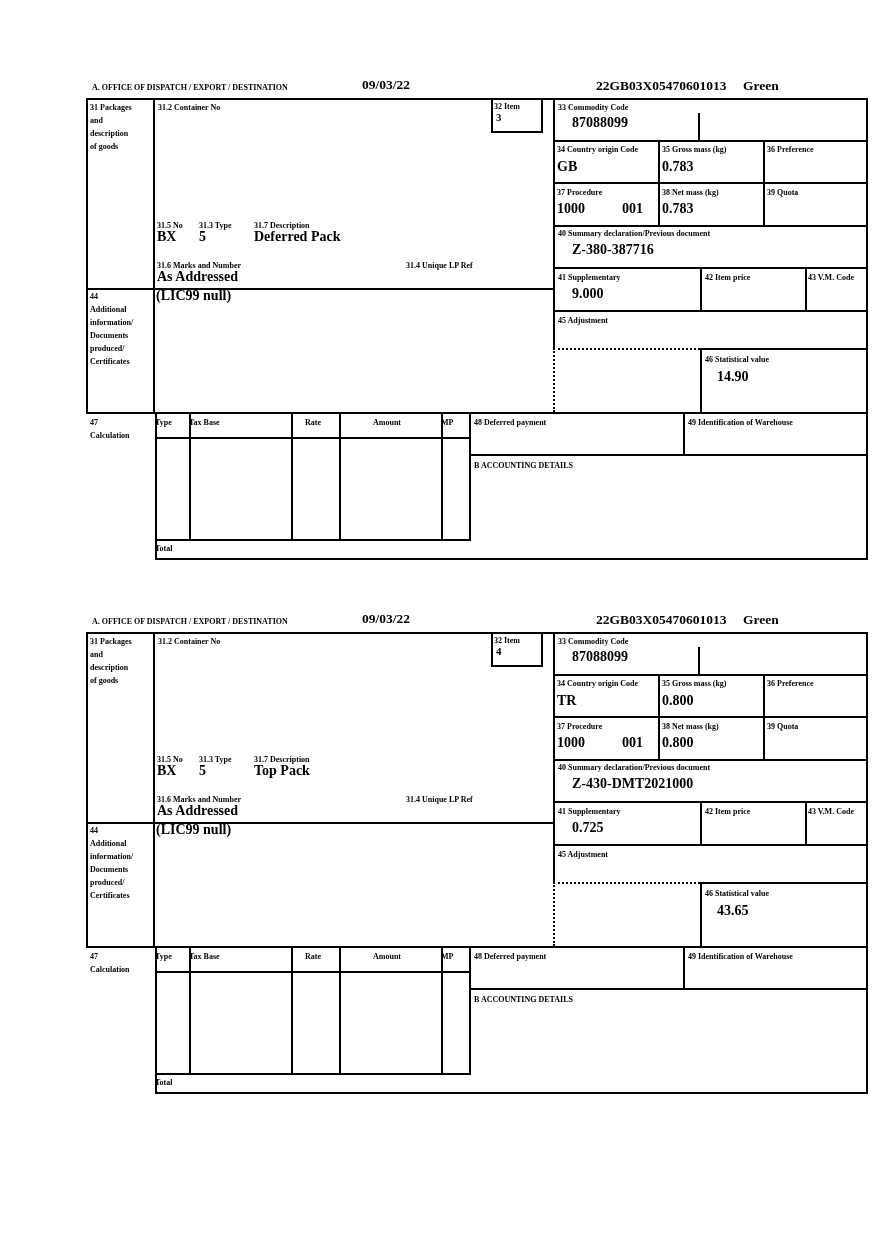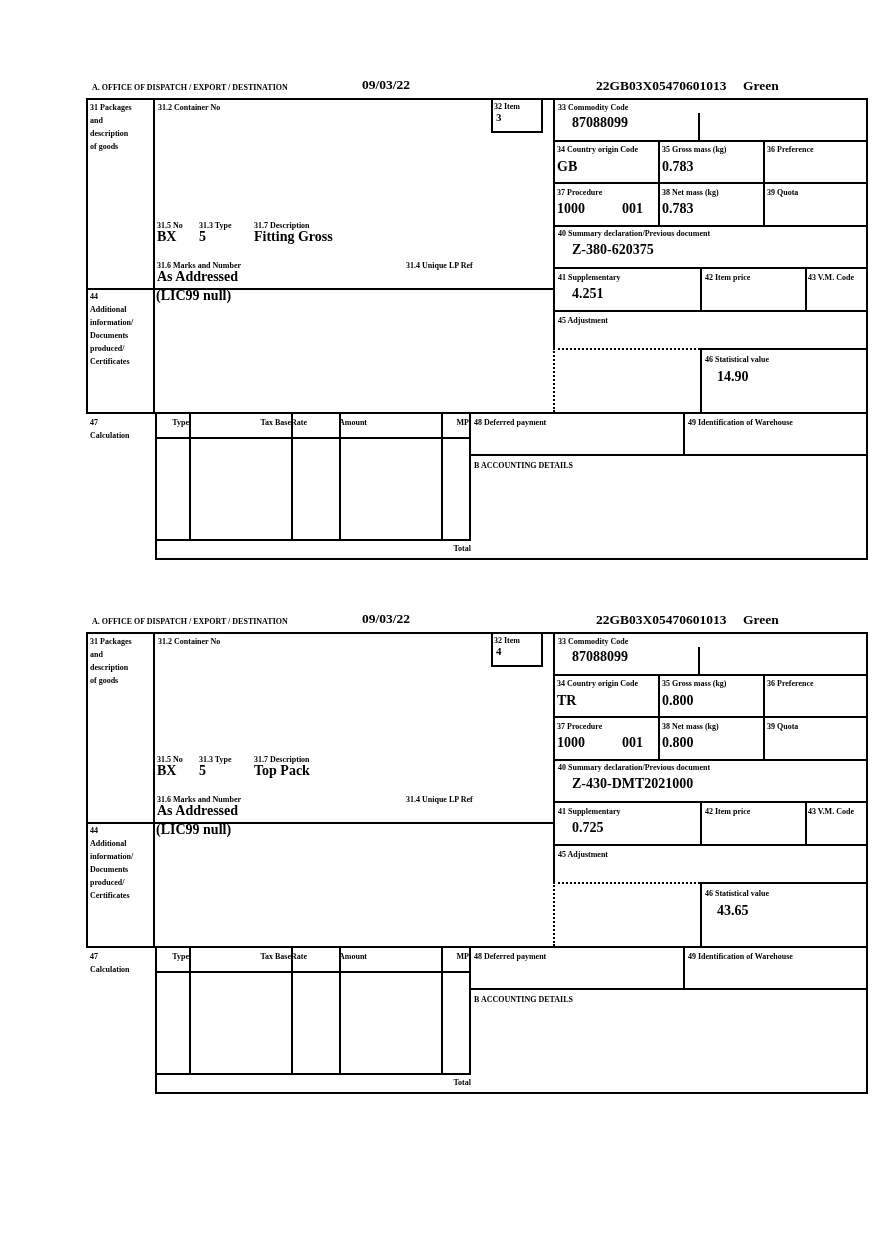--- a/index.html
+++ b/index.html
@@ -5,22 +5,22 @@
   html,body{margin:0;padding:0;background:#ffffff;}
   #page{position:relative;width:882px;height:1250px;background:#ffffff;overflow:hidden;
         font-family:"Liberation Serif", serif;color:#000;}
   .sec{position:absolute;left:8px;width:882px;height:490px;}
   .ln{position:absolute;background:#000;display:block;}
   .lnd-h{position:absolute;height:0;border-top:2px dotted #000;display:block;}
   .lnd-v{position:absolute;width:0;border-left:2px dotted #000;display:block;}
   .lbl{position:absolute;font-size:8px;font-weight:bold;line-height:13px;white-space:pre-line;}
   .val{position:absolute;font-size:14px;font-weight:bold;line-height:15px;white-space:nowrap;}
   .hdrv{position:absolute;font-size:13.5px;font-weight:bold;white-space:nowrap;}
-  .ctr{text-align:right;}
-  .rgt{text-align:left;}
+  .ctr{text-align:left;}
+  .rgt{text-align:center;}
   .sm{font-size:11px;}
 </style>
 </head>
 <body>
 
 <div id="page">
 
   <div class="sec" style="top:75px">
 
     <span class="lbl" style="left:84px;top:6px">A.  OFFICE OF DISPATCH / EXPORT / DESTINATION</span>
@@ -83,28 +83,28 @@
     <span class="val" style="left:549px;top:126px">1000</span>
     <span class="val" style="left:614px;top:126px">001</span>
     <span class="lbl" style="left:654px;top:111px">38 Net mass (kg)</span>
     <span class="val" style="left:654px;top:126px">0.783</span>
     <span class="lbl" style="left:759px;top:111px">39 Quota</span>
     <span class="lbl" style="left:149px;top:144px">31.5 No</span>
     <span class="lbl" style="left:191px;top:144px">31.3 Type</span>
     <span class="lbl" style="left:246px;top:144px">31.7 Description</span>
     <span class="val" style="left:149px;top:154px">BX</span>
     <span class="val" style="left:191px;top:154px">5</span>
-    <span class="val" style="left:246px;top:154px">Fitting Gross</span>
+    <span class="val" style="left:246px;top:154px">Deferred Pack</span>
     <span class="lbl" style="left:550px;top:152px">40 Summary declaration/Previous document</span>
-    <span class="val" style="left:564px;top:167px">Z-380-620375</span>
+    <span class="val" style="left:564px;top:167px">Z-380-387716</span>
     <span class="lbl" style="left:149px;top:184px">31.6 Marks and Number</span>
     <span class="lbl" style="left:398px;top:184px">31.4 Unique LP Ref</span>
     <span class="val" style="left:149px;top:194px">As Addressed</span>
     <span class="lbl" style="left:550px;top:196px">41 Supplementary</span>
-    <span class="val" style="left:564px;top:211px">4.251</span>
+    <span class="val" style="left:564px;top:211px">9.000</span>
     <span class="lbl" style="left:697px;top:196px">42 Item price</span>
     <span class="lbl" style="left:800px;top:196px">43 V.M. Code</span>
     <span class="lbl" style="left:82px;top:215px">44
 Additional
 information/
 Documents
 produced/
 Certificates</span>
     <span class="val" style="left:148px;top:213px">(LIC99 null)</span>
     <span class="lbl" style="left:550px;top:239px">45 Adjustment</span>

